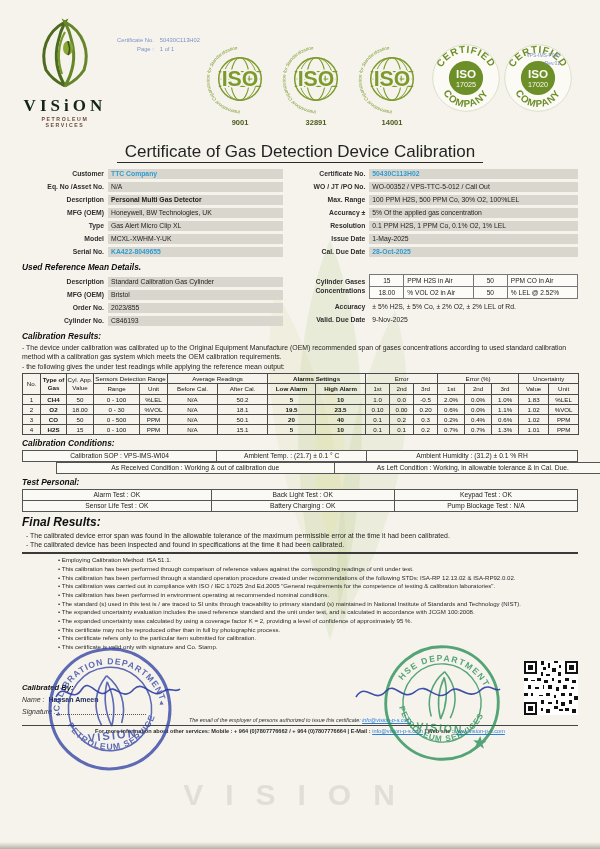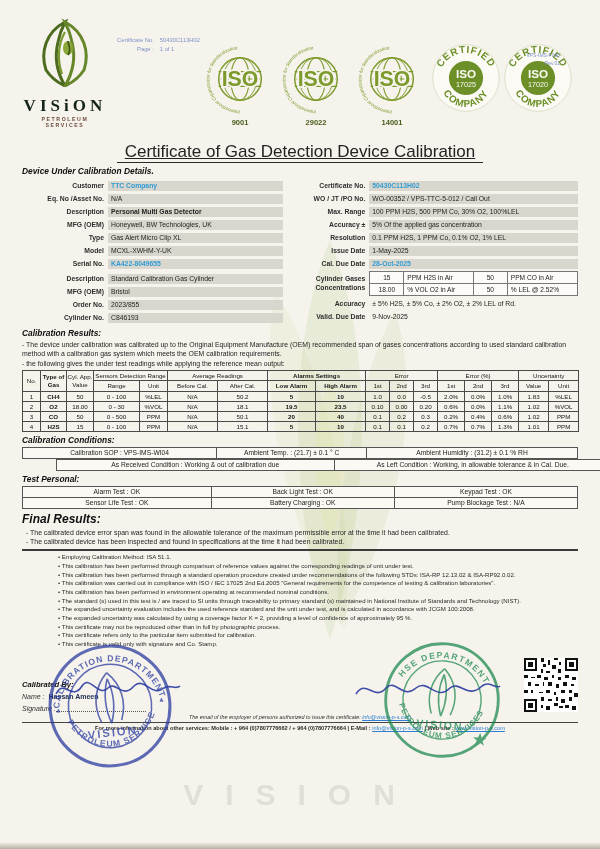--- a/index.html
+++ b/index.html
@@ -22,21 +22,21 @@
   .logo-sub { font-size:5.2px; letter-spacing:1.6px; color:#6b4a3a; font-weight:bold; }
   .certno-block { width:120px; font-size:5.8px; color:#7f92c8; margin-top:18px; line-height:1.6;}
   .certno-block .row { display:flex; }
   .certno-block .lbl { width:52px; text-align:right; padding-right:6px;}
   .badges { flex:1; display:flex; justify-content:space-between; align-items:flex-start; padding:22px 4px 0 2px;}
   .globe-badge { text-align:center; width:76px; }
   .globe-num { font-size:7.5px; font-weight:bold; color:#4c5c1c; margin-top:-4px;}
   .docref { position:absolute; top:34px; right:18px; font-size:5px; color:#7f92c8; text-align:right; line-height:1.5;}
 
   
-  .title { text-align:center; font-size:17px; color:#232323; margin:6px 0 4px 0;text-decoration:underline;}
+  .title { text-align:center; font-size:17px; color:#232323; margin:6px 0 4px 0;}
   .title span { border-bottom:1.5px solid #2a2a2a; padding:0 8px 1px 8px; }
   .sec-head { font-size:8.4px; font-weight:bold; font-style:italic; color:#101010; margin:3px 0 2px 0;}
 
   
   .two-col { display:flex; }
   .col-l { width:47%; }
   .col-r { width:53%; padding-left:8px;}
   .frow { display:flex; align-items:center; margin:2px 0; min-height:11px;}
   .flabel { font-size:6.8px; font-weight:bold; color:#2e2e2e; text-align:right; padding-right:4px; white-space:nowrap;}
   .col-l .flabel { width:86px; }
@@ -154,21 +154,21 @@
             <defs>
                 <path id="ring2" d="M40,76 A33,33 0 1 1 40.01,76"></path>
               </defs>
             <text font-size="5" fill="#7d9a2c" font-style="italic"><textPath href="#ring2">International Organization for Standardization</textPath></text>
             <circle cx="40" cy="42" r="23" fill="none" stroke="#7d9a2c" stroke-width="1.6"></circle>
             <path d="M17,34 H63 M17,50 H63 M19,42 H61" stroke="#7d9a2c" stroke-width="1.2" fill="none"></path>
             <ellipse cx="40" cy="42" rx="10" ry="23" fill="none" stroke="#7d9a2c" stroke-width="1.2"></ellipse>
             <ellipse cx="40" cy="42" rx="18" ry="23" fill="none" stroke="#7d9a2c" stroke-width="1"></ellipse>
             <text x="40" y="50" text-anchor="middle" font-size="23" font-weight="bold" fill="#7d9a2c" stroke="#f5f3ec" stroke-width="4" paint-order="stroke">ISO</text>
           </svg>
-          <div class="globe-num">29022</div>
+          <div class="globe-num">32891</div>
         </div>
         <div class="globe-badge">
           <svg width="74" height="78" viewBox="0 0 80 84">
             <defs>
                 <path id="ring3" d="M40,76 A33,33 0 1 1 40.01,76"></path>
               </defs>
             <text font-size="5" fill="#7d9a2c" font-style="italic"><textPath href="#ring3">International Organization for Standardization</textPath></text>
             <circle cx="40" cy="42" r="23" fill="none" stroke="#7d9a2c" stroke-width="1.6"></circle>
             <path d="M17,34 H63 M17,50 H63 M19,42 H61" stroke="#7d9a2c" stroke-width="1.2" fill="none"></path>
             <ellipse cx="40" cy="42" rx="10" ry="23" fill="none" stroke="#7d9a2c" stroke-width="1.2"></ellipse>
@@ -208,21 +208,20 @@
         </div>
       </div>
       <div class="docref">
         <div>VPS-IMS-F090</div>
         <div>Rev.01</div>
       </div>
     </div>
 
     <div class="title"><span>Certificate of Gas Detection Device Calibration</span></div>
 
-    <div class="sec-head">Device Under Calibration Details.</div>
     <div class="two-col">
       <div class="col-l">
         <div class="frow">
             <span class="flabel">Customer</span>
             <span class="fval v-blue">TTC Company</span>
           </div>
         <div class="frow">
             <span class="flabel">Eq. No /Asset No.</span>
             <span class="fval">N/A</span>
           </div>
@@ -272,20 +271,21 @@
             <span class="flabel">Issue Date</span>
             <span class="fval">1-May-2025</span>
           </div>
         <div class="frow">
             <span class="flabel">Cal. Due Date</span>
             <span class="fval v-blue">28-Oct-2025</span>
           </div>
       </div>
     </div>
 
+    <div class="sec-head">Used Reference Mean Details.</div>
     <div class="two-col">
       <div class="col-l">
         <div class="frow">
             <span class="flabel">Description</span>
             <span class="fval">Standard Calibration Gas Cylinder</span>
           </div>
         <div class="frow">
             <span class="flabel">MFG (OEM)</span>
             <span class="fval">Bristol</span>
           </div>

